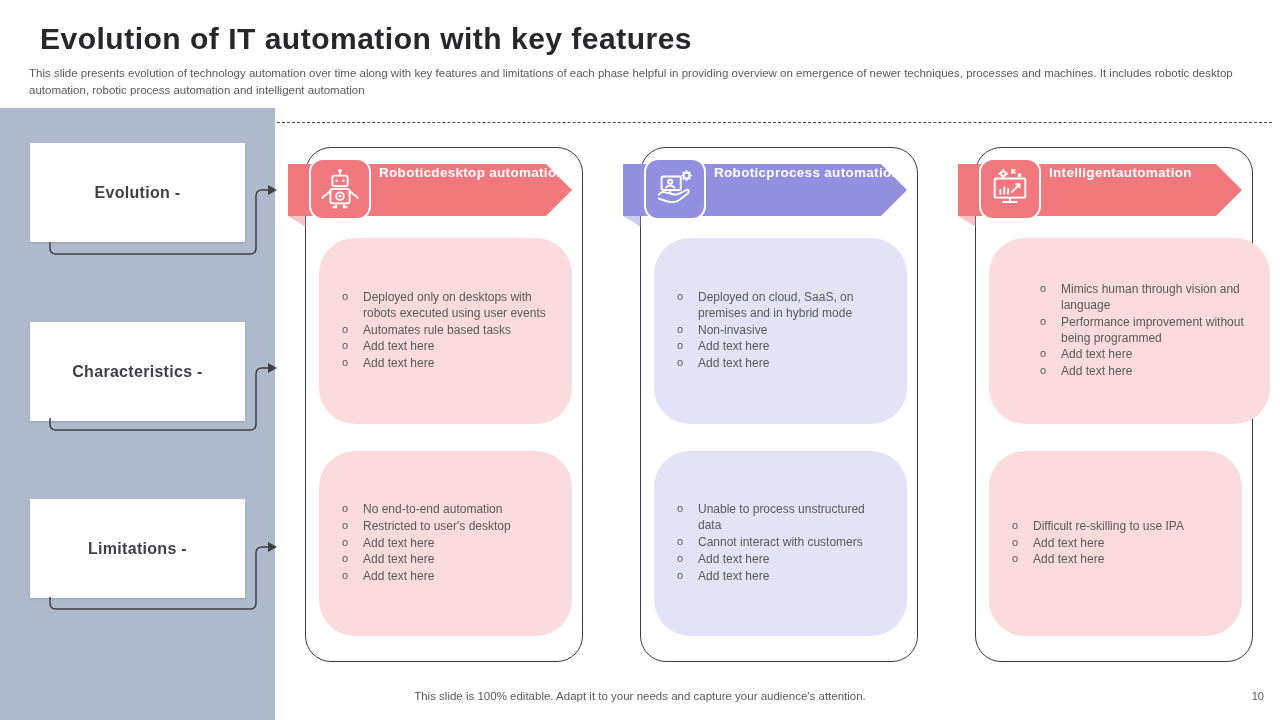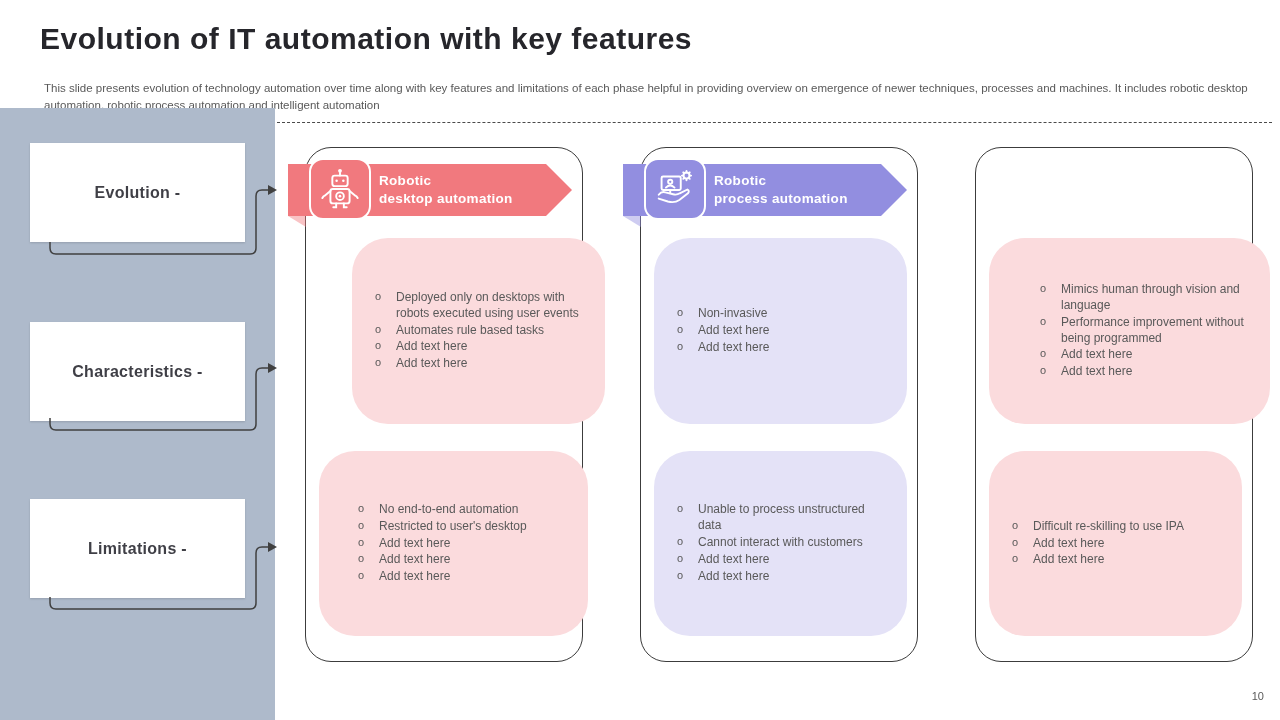--- a/index.html
+++ b/index.html
@@ -7,21 +7,21 @@
     position:relative;width:1280px;height:720px;overflow:hidden;
     font-family:"Liberation Sans",sans-serif;background:#ffffff;
   }
   
   .title{
     position:absolute;left:28px;top:10px;width:1100px;
     font-size:30px;font-weight:800;color:#26262b;letter-spacing:.5px;margin:12px;
   }
   .subtitle{
     position:absolute;left:28px;top:64px;width:1218px;
-    font-size:11.5px;line-height:1.45;color:#595959;margin:16px;
+    font-size:11.5px;line-height:1.45;color:#595959;margin:1px;
   }
   
   .sidebar{position:absolute;left:0;top:108px;width:275px;height:616px;background:#aebacb;}
   .side-box{
     position:absolute;left:30px;width:215px;height:99px;background:#ffffff;
     display:flex;align-items:center;justify-content:center;
     box-shadow:0 1px 2px rgba(0,0,0,.15);
   }
   .side-box span{font-size:16px;font-weight:700;color:#3f3f46;letter-spacing:.3px;}
   .side-box.b1{top:35px;}   
@@ -47,21 +47,21 @@
     position:absolute;left:0;top:52px;width:18px;height:11px;
     clip-path:polygon(0 0,100% 0,100% 100%);opacity:.45;
   }
   .icon-box{
     position:absolute;left:21px;top:-6px;width:62px;height:62px;border-radius:14px;
     border:2.5px solid #ffffff;box-sizing:border-box;
     display:flex;align-items:center;justify-content:center;
   }
   .icon-box svg{width:46px;height:46px;}
   .banner-title{
-    position:absolute;left:91px;top:0;height:52px;display:flex;flex-direction:column;justify-content:center;
+    position:absolute;left:91px;top:0;height:52px;display:flex;flex-direction:row;justify-content:center;
     color:#ffffff;font-weight:700;font-size:13.5px;line-height:1.32;letter-spacing:.3px;
   }
   .content-box{
     position:absolute;left:13px;width:253px;border-radius:36px;
     display:flex;flex-direction:column;justify-content:center;
   }
   .content-box.box-a{top:90px;height:186px;}
   .content-box.box-b{top:303px;height:185px;}
   .content-box ul{list-style:none;margin:0;padding:0 18px 0 20px;}
   .content-box li{
@@ -129,29 +129,29 @@
           <path d="M14,26 L8,31 M34,26 L40,31"></path>
           <path d="M7,31.5 l-1.5,2 M41,31.5 l1.5,2"></path>
           <path d="M20,39 v4 h-3 M28,39 v4 h3"></path>
         </svg>
       </div>
       <div class="banner-title">
         <span>Robotic</span>
         <span>desktop automation</span>
       </div>
     </div>
-    <div class="content-box box-a" style="background: rgb(251, 219, 221); margin-left: 33px;">
+    <div class="content-box box-a" style="background: rgb(251, 219, 221);">
       <ul>
           <li>Deployed only on desktops with robots executed using user events</li>
           <li>Automates rule based tasks</li>
           <li>Add text here</li>
           <li>Add text here</li>
         </ul>
     </div>
-    <div class="content-box box-b" style="background: rgb(251, 219, 221); padding-left: 16px;">
+    <div class="content-box box-b" style="background: rgb(251, 219, 221);">
       <ul>
           <li>No end-to-end automation</li>
           <li>Restricted to user's desktop</li>
           <li>Add text here</li>
           <li>Add text here</li>
           <li>Add text here</li>
         </ul>
     </div>
   </div>
 
@@ -170,48 +170,69 @@
           <path d="M7,30 q3,-4 7,-2.5 l8,2 q4,1 7,-1 l8,-4 q2.5,1.5 0.5,4 l-9,7 q-5,3.5 -12,1.5 l-9.5,-3"></path>
         </svg>
       </div>
       <div class="banner-title">
         <span>Robotic</span>
         <span>process automation</span>
       </div>
     </div>
     <div class="content-box box-a" style="background: rgb(228, 226, 247);">
       <ul>
+          <li>Deployed on cloud, SaaS, on premises and in hybrid mode</li>
           <li>Non-invasive</li>
           <li>Add text here</li>
           <li>Add text here</li>
         </ul>
     </div>
     <div class="content-box box-b" style="background: rgb(228, 226, 247);">
       <ul>
           <li>Unable to process unstructured data</li>
           <li>Cannot interact with customers</li>
           <li>Add text here</li>
           <li>Add text here</li>
         </ul>
     </div>
   </div>
 
   <div class="card c3">
+    <div class="banner">
+      <div class="banner-shape" style="background: rgb(241, 121, 126);"></div>
+      <div class="banner-fold" style="background: rgb(241, 121, 126);"></div>
+      <div class="icon-box" style="background: rgb(241, 121, 126);">
+        <svg viewBox="0 0 48 48" fill="none" stroke="#ffffff" stroke-width="2" stroke-linecap="round">
+          <circle cx="17" cy="8" r="2.4"></circle>
+          <path d="M17,3.8 v1.4 M17,10.8 v1.4 M12.8,8 h1.4 M19.8,8 h1.4"></path>
+          <path d="M26,4 l3,3 M29,4 l-3,3 M33,8.5 l2,2 M35,8.5 l-2,2"></path>
+          <rect x="8" y="13" width="32" height="20" rx="1.5"></rect>
+          <path d="M14,29 v-4 M18,29 v-7 M22,29 v-5"></path>
+          <path d="M26,27 l8,-8 M34,19 h-3.5 M34,19 v3.5"></path>
+          <path d="M24,33 v3 M17,37.5 h14"></path>
+        </svg>
+      </div>
+      <div class="banner-title">
+        <span>Intelligent</span>
+        <span>automation</span>
+      </div>
+    </div>
     <div class="content-box box-a" style="background: rgb(251, 219, 221); padding-left: 28px;">
       <ul>
           <li>Mimics human through vision and language</li>
           <li>Performance improvement without being programmed</li>
           <li>Add text here</li>
           <li>Add text here</li>
         </ul>
     </div>
     <div class="content-box box-b" style="background: rgb(251, 219, 221);">
       <ul>
           <li>Difficult re-skilling to use IPA</li>
           <li>Add text here</li>
           <li>Add text here</li>
         </ul>
     </div>
   </div>
 
+  <div class="footer-note">This slide is 100% editable. Adapt it to your needs and capture your audience's attention.</div>
   <div class="page-number">10</div>
 
 </div>
 
 </body></html>

